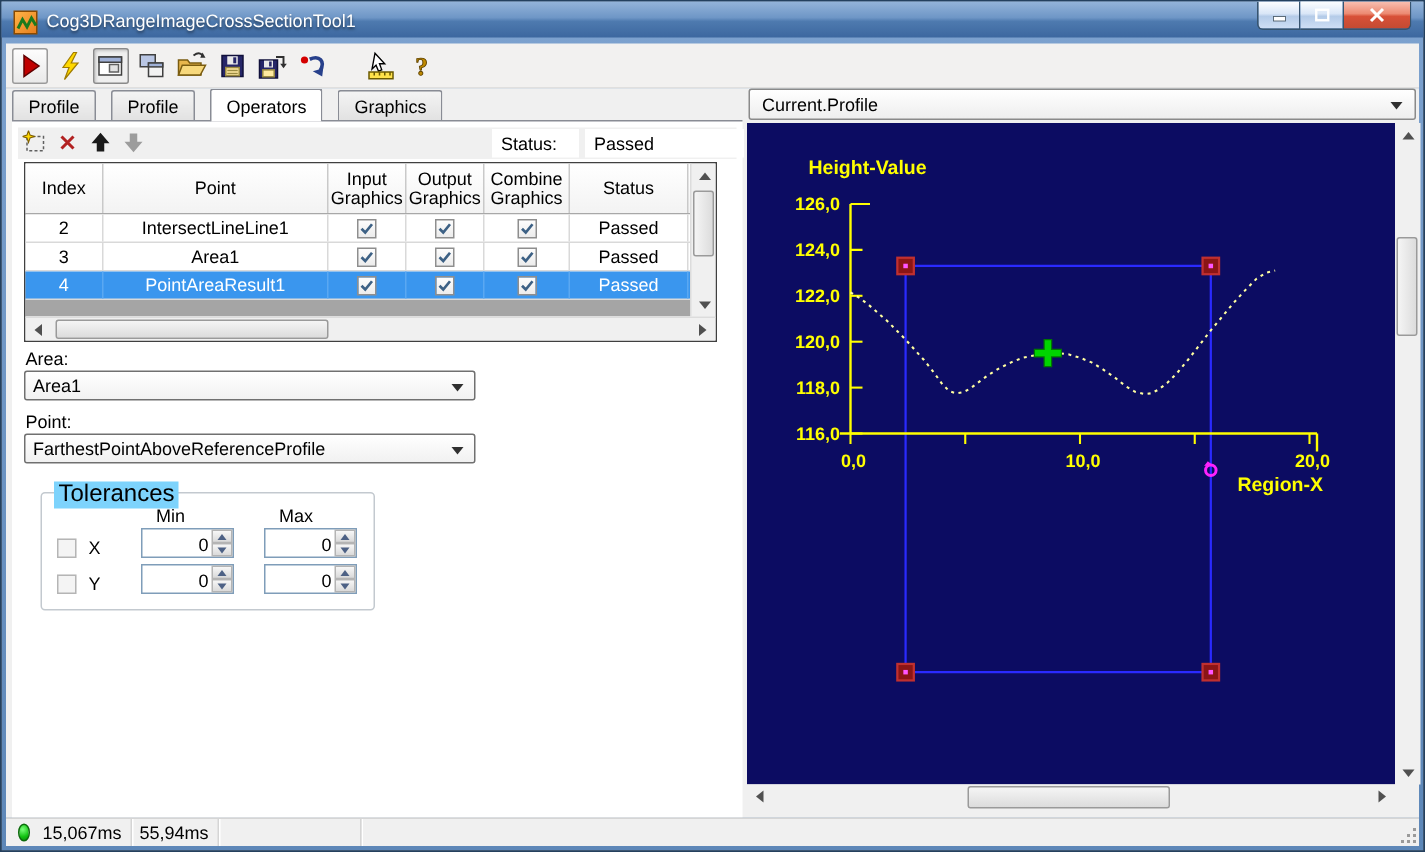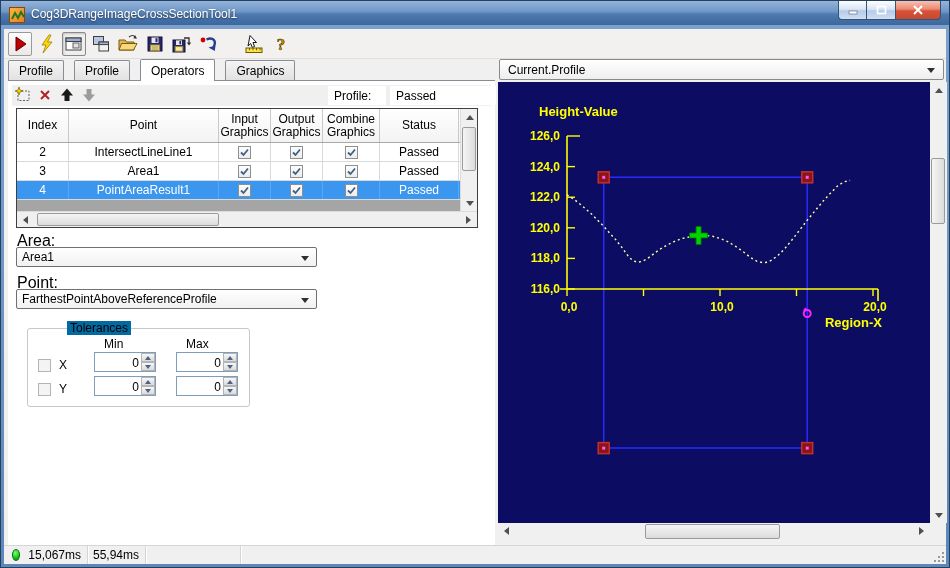--- a/index.html
+++ b/index.html
@@ -56,27 +56,27 @@
   .grip { width:8px; height:6px; background:repeating-linear-gradient(180deg,#8f8f8f 0 1px,transparent 1px 2px); margin:auto; margin-top:45%; }
   .hsb { position:relative; height:16px; background:#f0f0f0; border-top:1px solid #dcdcdc; }
   .hsb .sb-btn { top:0; height:16px; width:17px; }
   .hsb-thumb { position:absolute; top:1px; height:13px; background:linear-gradient(#f5f5f5,#dcdcdc); border:1px solid #9a9a9a; border-radius:2px; }
   .hgrip { width:8px; height:7px; background:repeating-linear-gradient(90deg,#8f8f8f 0 1px,transparent 1px 2px); margin:3px auto 0 auto; }
   .tri-up { width:0; height:0; border-left:4px solid transparent; border-right:4px solid transparent; border-bottom:5px solid #505050; }
   .tri-dn { width:0; height:0; border-left:4px solid transparent; border-right:4px solid transparent; border-top:5px solid #505050; }
   .tri-l { width:0; height:0; border-top:4px solid transparent; border-bottom:4px solid transparent; border-right:5px solid #505050; }
   .tri-r { width:0; height:0; border-top:4px solid transparent; border-bottom:4px solid transparent; border-left:5px solid #505050; }
   
-  .label { position:absolute; left:9px; font-size:16px; }
+  .label { position:absolute; left:9px; font-size:12px; }
   .combo { position:absolute; left:8px; width:301px; height:20px; border:1px solid #707070; border-radius:2px;
     background:linear-gradient(#ffffff,#f1f1f1); display:flex; align-items:center; padding:0 22px 0 5px; font-size:12px; }
   .combo .arrow { position:absolute; right:7px; top:8px; width:0; height:0; border-left:4px solid transparent; border-right:4px solid transparent; border-top:5px solid #303030; }
   
   #tolbox { position:absolute; left:19px; top:247px; width:223px; height:79px; border:1px solid #c3c9cf; border-radius:3px; }
-  #tolbox legend { position:absolute; top:-8px; left:8px; background:#0369a1; padding:0 3px; font-size:12px;margin-left:31px; }
+  #tolbox legend { position:absolute; top:-8px; left:8px; background:#7dd3fc; padding:0 3px; font-size:16px; }
   .tol-h { position:absolute; top:8px; font-size:12px; }
   .tol-row { position:absolute; left:10px; height:20px; display:flex; align-items:center; }
   .tol-cb { width:13px; height:13px; border:1px solid #b5b5b5; background:#f4f4f4; margin-right:8px; }
   .spin { position:absolute; width:62px; height:20px; border:1px solid #7f9db9; background:#fff; }
   .spin .val { position:absolute; right:16px; top:3px; font-size:12px; }
   .spin .btns { position:absolute; right:0; top:0; width:14px; height:18px; }
   .spin .sbtn { position:absolute; left:0; width:14px; height:9px; background:linear-gradient(#f7f7f7,#dadada); border:1px solid #b4b4b4; display:flex; align-items:center; justify-content:center; }
   .mini-tri-up { width:0;height:0;border-left:3px solid transparent;border-right:3px solid transparent;border-bottom:4px solid #4d6185; }
   .mini-tri-dn { width:0;height:0;border-left:3px solid transparent;border-right:3px solid transparent;border-top:4px solid #4d6185; }
   
@@ -227,21 +227,21 @@
               </span><span class="mbtn">
                 <svg width="16" height="16" viewBox="0 0 16 16">
                   <polygon points="8,1.5 14,8.5 10.5,8.5 10.5,14 5.5,14 5.5,8.5 2,8.5" fill="#1a1a1a"></polygon>
                 </svg>
               </span><span class="mbtn">
                 <svg width="16" height="16" viewBox="0 0 16 16">
                   <polygon points="8,14.5 2,7.5 5.5,7.5 5.5,2 10.5,2 10.5,7.5 14,7.5" fill="#9c9c9c"></polygon>
                 </svg>
               </span></span>
           <span class="status-box" id="status-label-box">
-              <span>Profile:</span>
+              <span>Status:</span>
             </span>
           <span class="status-box" id="status-value-box">
               <span>Passed</span>
             </span>
         </div>
 
         <div id="tblwrap">
           <div style="position:relative; margin-right:17px;">
             <div class="tbl-head" id="tbl-head">
                 <div class="th" style="width: 52px;">Index</div>

